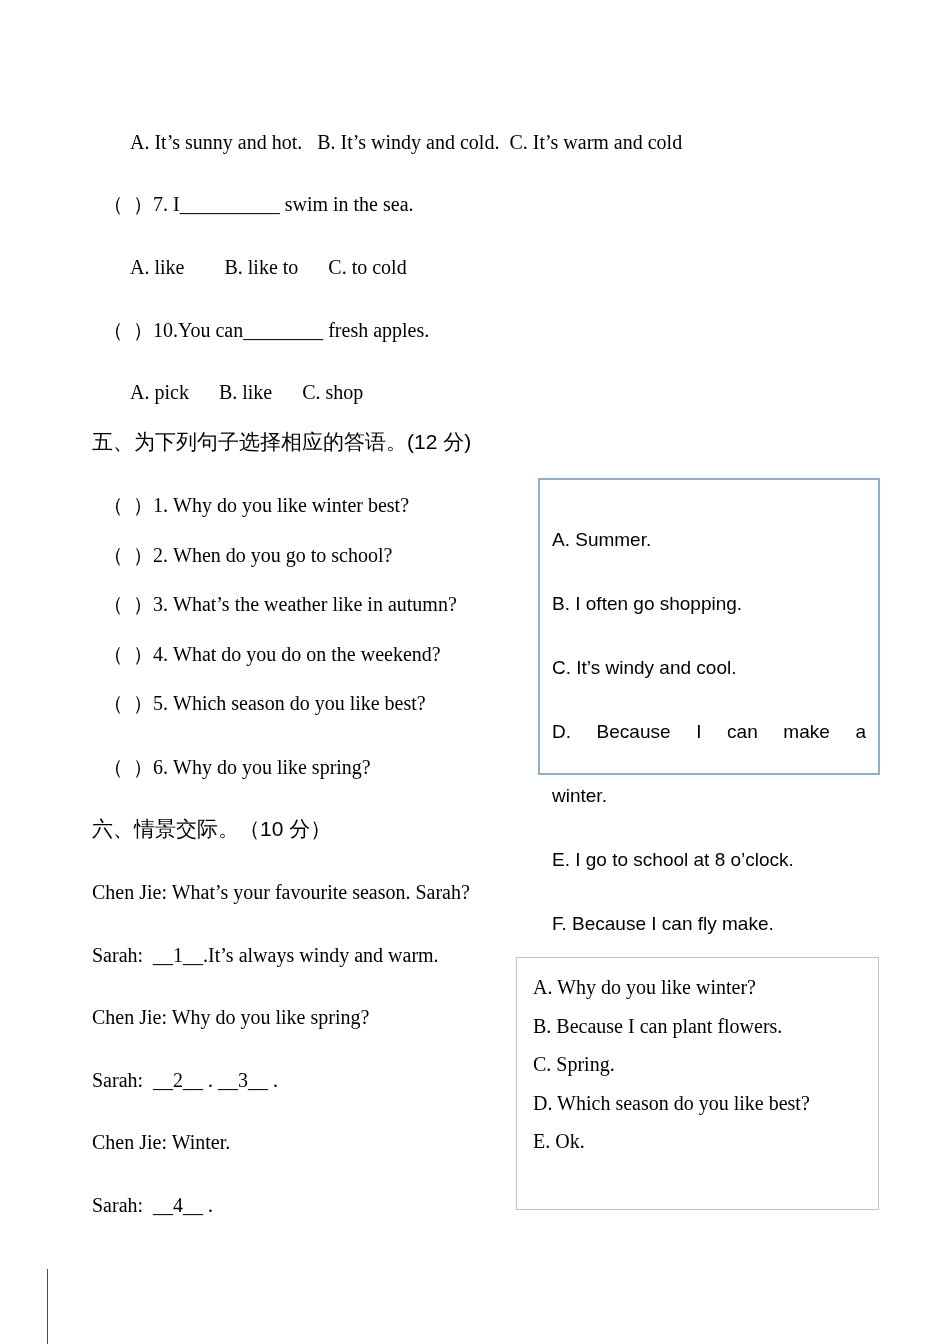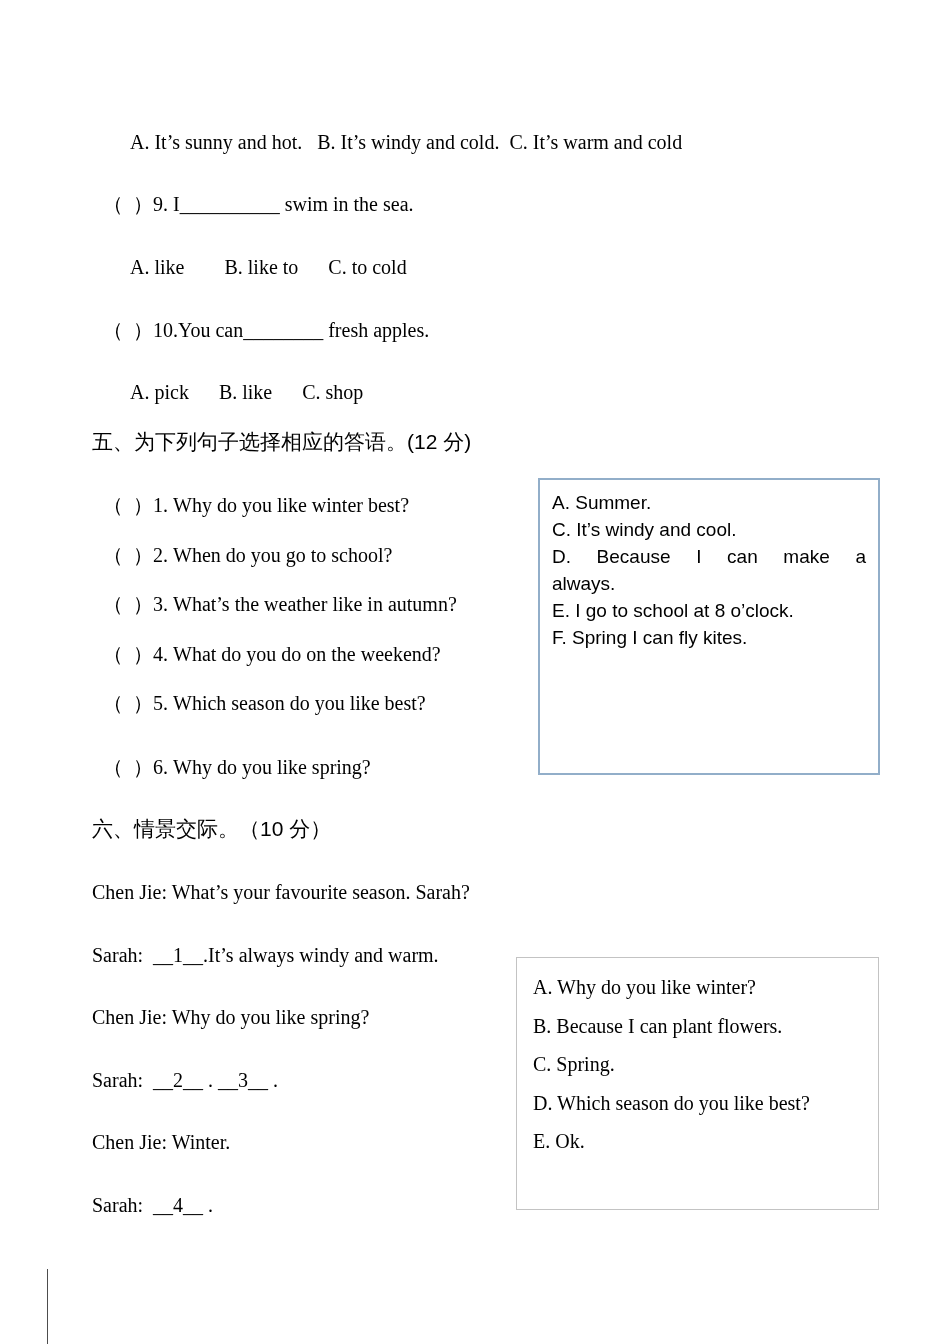--- a/index.html
+++ b/index.html
@@ -32,21 +32,21 @@
     width: 342px; height: 297px;
     border: 2px solid #92aec9;
     box-sizing: border-box;
     padding: 9px 12px 0 12px;
     font-family: "Liberation Sans", sans-serif;
     font-size: 19px;
     line-height: 27px;
     color: #000;
     background: #fff;
   }
-  .answers-box-1 .b1line { white-space: normal; }
+  .answers-box-1 .b1line { white-space: normal; margin-top: 37px; }
   .answers-box-1 .just { text-align: justify; text-align-last: justify; }
   .answers-box-2 {
     position: absolute;
     left: 516px; top: 957px;
     width: 363px; height: 253px;
     border: 1px solid #c3c3c3;
     box-sizing: border-box;
     padding: 10px 24px 0 16px;
     font-family: "Liberation Serif", serif;
     font-size: 20px;
@@ -59,41 +59,42 @@
     width: 1px; height: 75px;
     background: #4d4d4d;
   }
 </style>
 </head>
 <body>
 
 <div class="page">
 
   <div class="line" style="left:130px; top:129px;">A. It’s sunny and hot.   B. It’s windy and cold.  C. It’s warm and cold</div>
-  <div class="line" style="left:103px; top:191px;">（  ）9. I__________ swim in the sea.</div>
+  <div class="line" style="left:103px; top:191px;">（  ）7. I__________ swim in the sea.</div>
   <div class="line" style="left:130px; top:254px;">A. like        B. like to      C. to cold</div>
   <div class="line" style="left:103px; top:317px;">（  ）10.You can________ fresh apples.</div>
   <div class="line" style="left:130px; top:379px;">A. pick      B. like      C. shop</div>
 
   <div class="heading" style="left:92px; top:428px;text-align:center;">五、为下列句子选择相应的答语。(12 分)</div>
 
   <div class="line" style="left:103px; top:492px;">（  ）1. Why do you like winter best?</div>
   <div class="line" style="left:103px; top:542px;">（  ）2. When do you go to school?</div>
   <div class="line" style="left:103px; top:591px;">（  ）3. What’s the weather like in autumn?</div>
   <div class="line" style="left:103px; top:641px;">（  ）4. What do you do on the weekend?</div>
   <div class="line" style="left:103px; top:690px;">（  ）5. Which season do you like best?</div>
   <div class="line" style="left:103px; top:754px;">（  ）6. Why do you like spring?</div>
 
   <div class="answers-box-1">
     <div class="b1line">A. Summer.</div>
+    <div class="b1line">B. I often go shopping.</div>
     <div class="b1line">C. It’s windy and cool.</div>
     <div class="b1line just">D. Because I can make a</div>
-    <div class="b1line">always.</div>
+    <div class="b1line">winter.</div>
     <div class="b1line">E. I go to school at 8 o’clock.</div>
-    <div class="b1line">F. Spring I can fly kites.</div>
+    <div class="b1line">F. Because I can fly make.</div>
   </div>
 
   <div class="heading" style="left:92px; top:815px;">六、情景交际。（10 分）</div>
 
   <div class="line" style="left:92px; top:879px;">Chen Jie: What’s your favourite season. Sarah?</div>
   <div class="line" style="left:92px; top:942px;">Sarah:  __1__.It’s always windy and warm.</div>
   <div class="line" style="left:92px; top:1004px;">Chen Jie: Why do you like spring?</div>
   <div class="line" style="left:92px; top:1067px;">Sarah:  __2__ . __3__ .</div>
   <div class="line" style="left:92px; top:1129px;">Chen Jie: Winter.</div>
   <div class="line" style="left:92px; top:1192px;">Sarah:  __4__ .</div>

